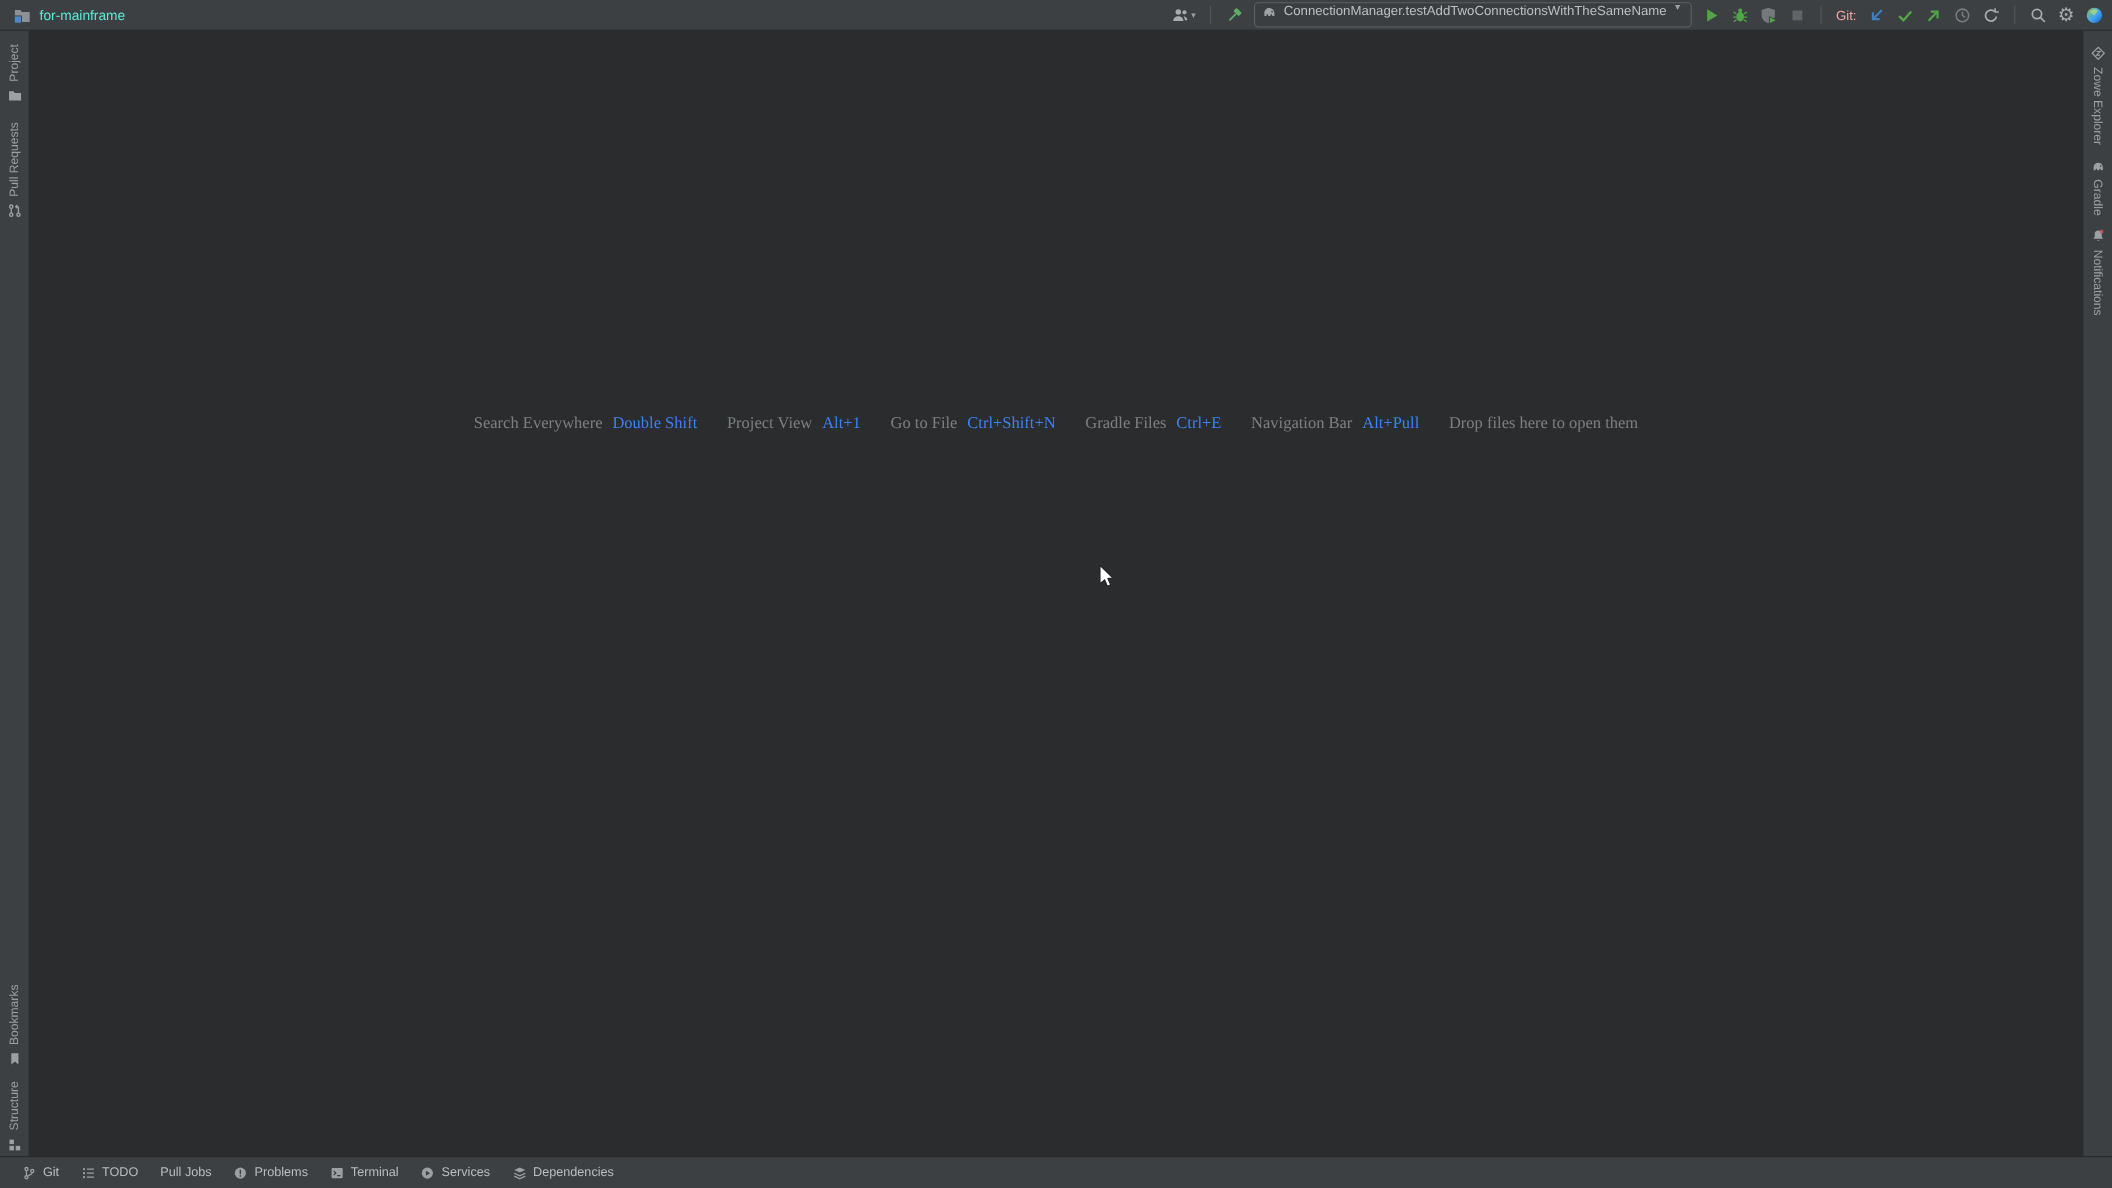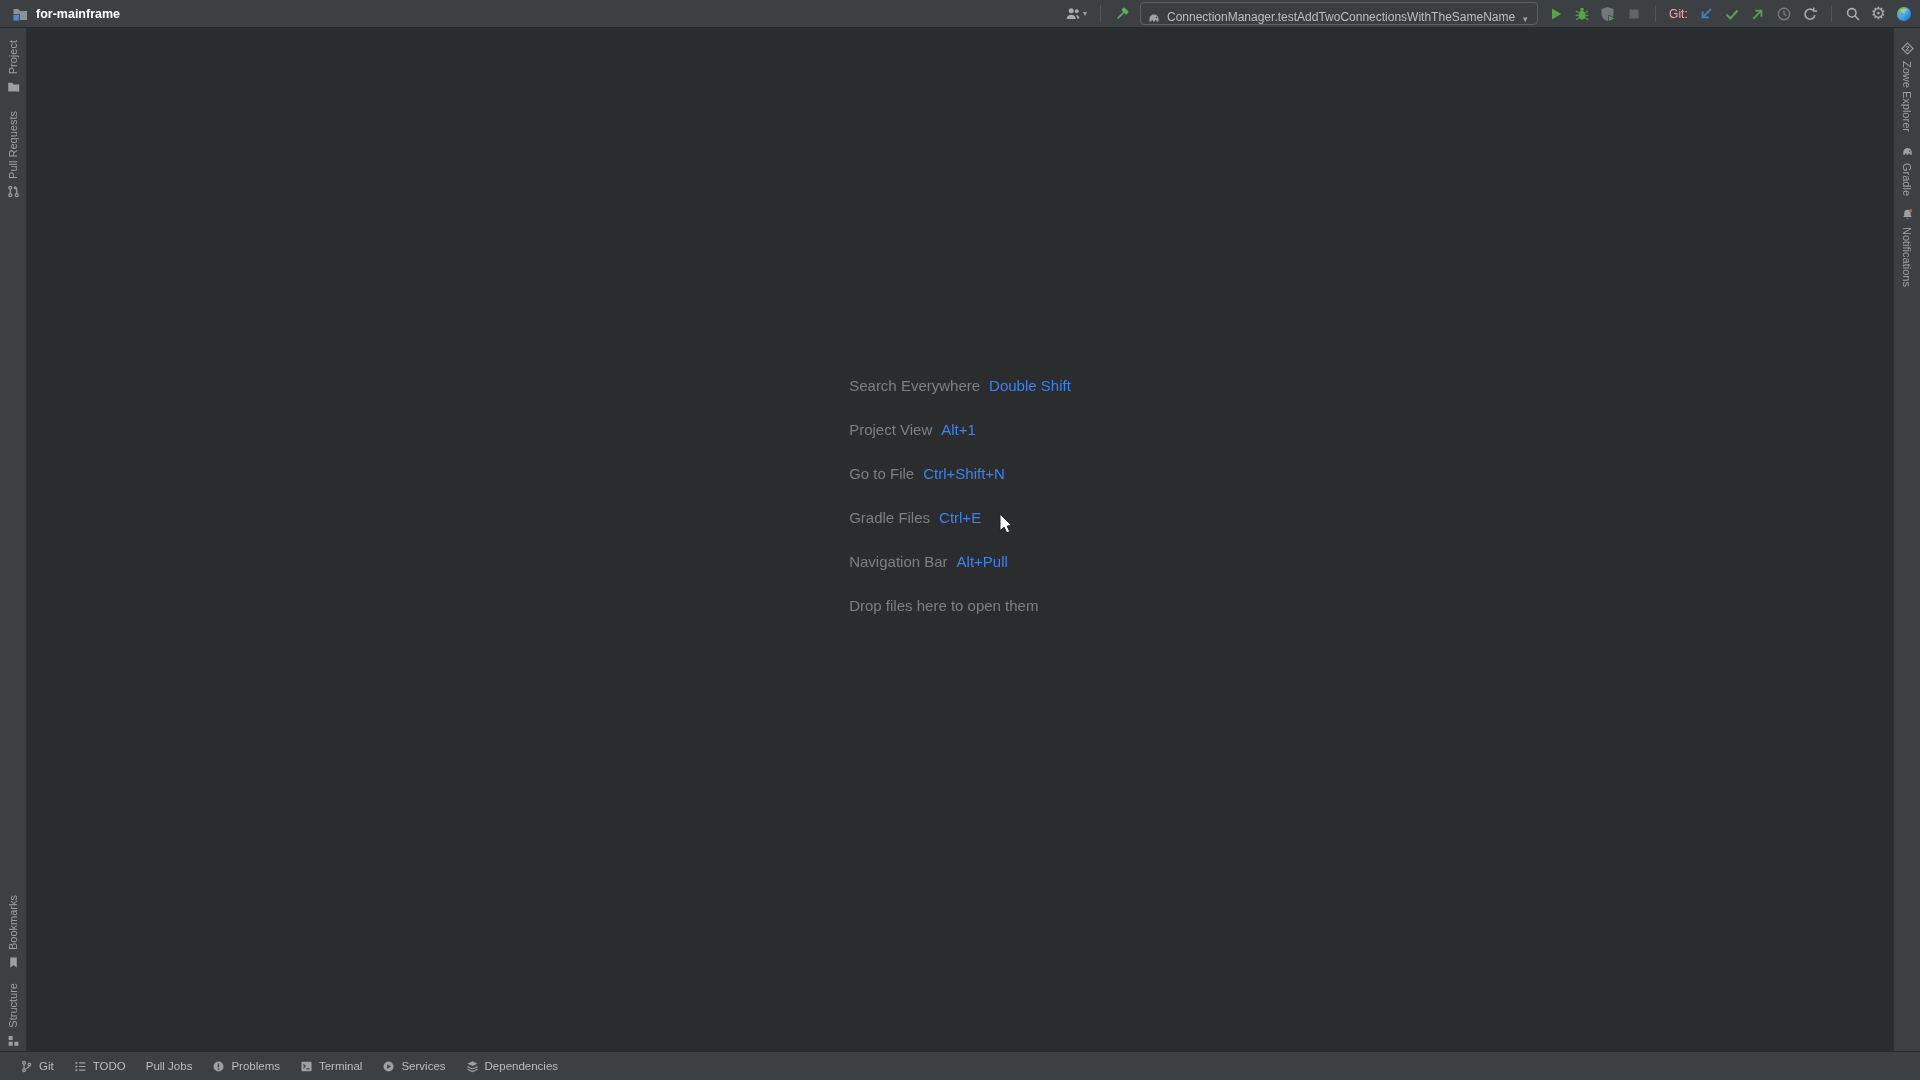--- a/index.html
+++ b/index.html
@@ -9,26 +9,26 @@
     font-family:"Liberation Sans",sans-serif;
     -webkit-user-select:none;user-select:none;
   }
   
   .titlebar{
     height:28px;background:#3d4043;border-bottom:1px solid #282a2b;
     display:flex;align-items:center;justify-content:space-between;
     padding:0 8px 0 12px;box-sizing:border-box;
   }
   .tb-left{display:flex;align-items:center;gap:8px;}
-  .title{font-weight:bold;font-size:12.5px;color:#ffffff;}
+  .title{font-weight:normal;font-size:12.5px;color:#5eead4;}
   .tb-right{display:flex;align-items:center;gap:10px;}
   .tb-btn{display:flex;align-items:center;gap:2px;cursor:pointer;}
   .sep{width:1px;height:17px;background:#535659;margin:0 3px;}
   .combo{
-    display:flex;align-items:flex-end;gap:6px;height:21px;
+    display:flex;align-items:flex-start;gap:6px;height:21px;
     border:1px solid #5d6062;border-radius:4px;background:#3b3e40;
     padding:0 8px 0 6px;cursor:pointer;
   }
   .combo-text{font-size:12px;color:#bdbfc1;white-space:nowrap;}
   .caret{font-size:8px;color:#9da0a3;line-height:1;}
   .git-label{font-size:12px;color:#fca5a5;}
   .ic16{width:16px;height:16px;display:block;}
   .ic14{width:14px;height:14px;display:block;}
   .gear-glyph{font-size:17px;color:#a9acae;line-height:16px;}
   
@@ -40,21 +40,21 @@
   .tool-btn{display:flex;flex-direction:column;align-items:center;gap:6px;cursor:pointer;}
   .vlabel-up{writing-mode:vertical-rl;transform:rotate(180deg);font-size:11px;color:#9ca0a3;white-space:nowrap;}
   .vlabel-down{writing-mode:vertical-rl;font-size:11px;color:#9ca0a3;white-space:nowrap;}
   .ic13{width:13px;height:13px;display:block;}
   
   .editor{
     flex:1;background:#2a2c2d;position:relative;
     display:flex;flex-direction:column;align-items:center;
     padding-top:349px;box-sizing:border-box;
   }
-  .shortcuts{display:flex;flex-direction:column;gap:27px;}
+  .shortcuts{display:flex;gap:27px;font-family:Liberation Serif, serif;}
   .sc-row{display:flex;align-items:baseline;gap:9px;font-size:15px;white-space:nowrap;}
   .sc-label{color:#7d8082;}
   .sc-key{color:#3b82f6;}
   .mouse-cursor{position:absolute;left:972px;top:485px;width:17px;height:24px;}
   
   .bottombar{
     height:29px;background:#3d4043;border-top:1px solid #282a2b;
     display:flex;align-items:center;padding-left:11px;gap:2px;box-sizing:border-box;
   }
   .bb-item{display:flex;align-items:center;gap:6px;padding:0 9px;height:100%;font-size:11.5px;color:#bbbdbf;cursor:pointer;}

